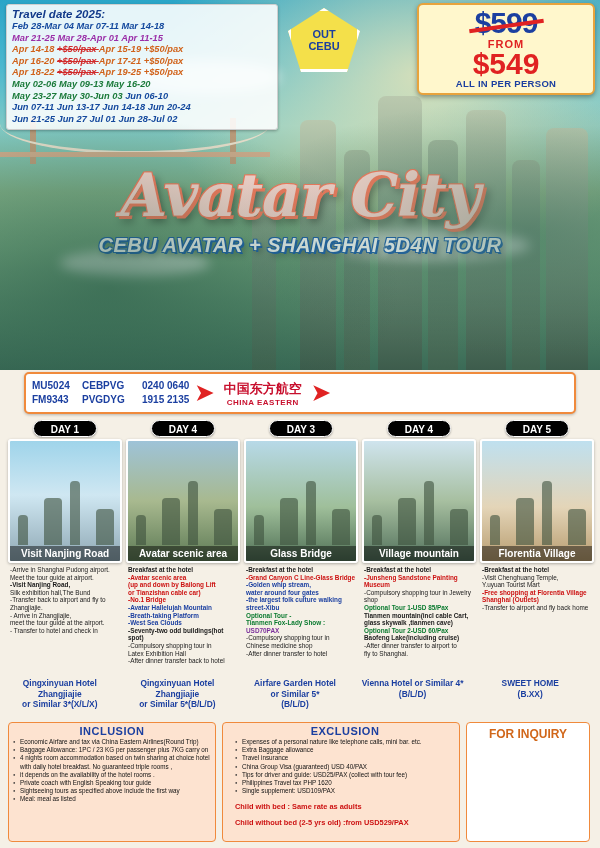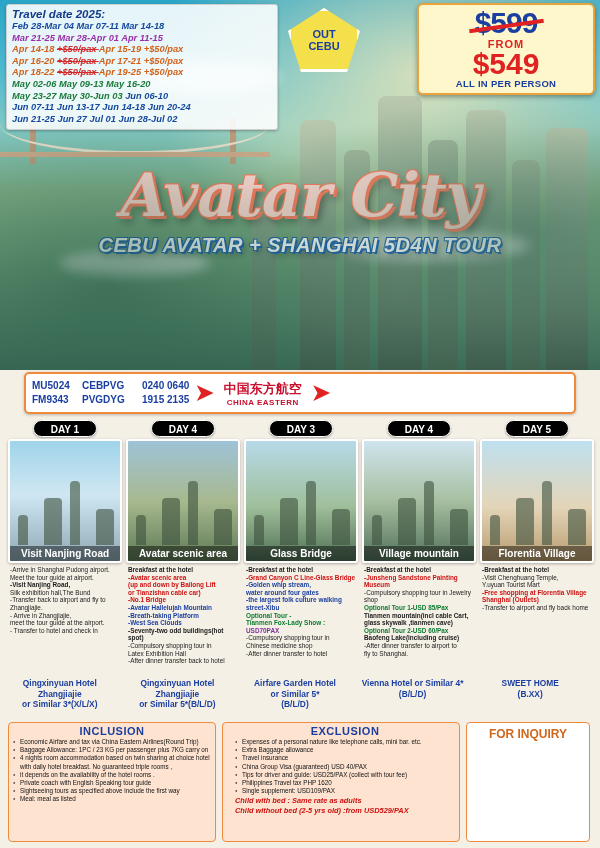--- a/index.html
+++ b/index.html
@@ -143,21 +143,21 @@
   
   .bottom { position: absolute; top: 722px; left: 8px; width: 584px; height: 120px; display: flex; gap: 6px; }
   .panel { background: #fde3d0; border: 1.5px solid #f08a3c; border-radius: 4px; padding: 2px 4px; }
   .panel h4 { text-align: center; font-size: 11px; font-weight: bold; color: #1b3fa0; letter-spacing: .5px; margin-bottom: 1px;}
   .panel li { font-size: 6.3px; line-height: 8.2px; color: #111; list-style: none; position: relative; padding-left: 7px; }
   .panel li:before { content: "\25CF"; position: absolute; left: 0; top: 0; font-size: 4px; color: #333; }
   .inclusion { width: 208px; }
   .exclusion { width: 238px; padding-left: 12px; }
   .inquiry { width: 124px; background: #fff; border: 1.5px solid #f08a3c; border-radius: 4px; }
   .inquiry h4 { font-size: 12px; color: #d1671a; font-weight: bold; text-align: center; margin-top: 4px; }
-  .child-note { font-size: 7.4px; font-weight: bold; color: #cc1111; line-height: 9px; margin-top: 1px; font-style: italic;}
+  .child-note { font-size: 7.4px; font-weight: bold; color: #cc1111; line-height: 9px; margin-top: 7px;}
 </style>
 </head>
 <body>
 
 <div class="hero">
   <div class="peak b" style="left:300px;top:120px;width:36px;height:250px;"></div>
   <div class="peak" style="left:344px;top:150px;width:26px;height:220px;"></div>
   <div class="peak b" style="left:378px;top:96px;width:44px;height:274px;"></div>
   <div class="peak" style="left:428px;top:140px;width:30px;height:230px;"></div>
   <div class="peak b" style="left:466px;top:110px;width:40px;height:260px;"></div>

